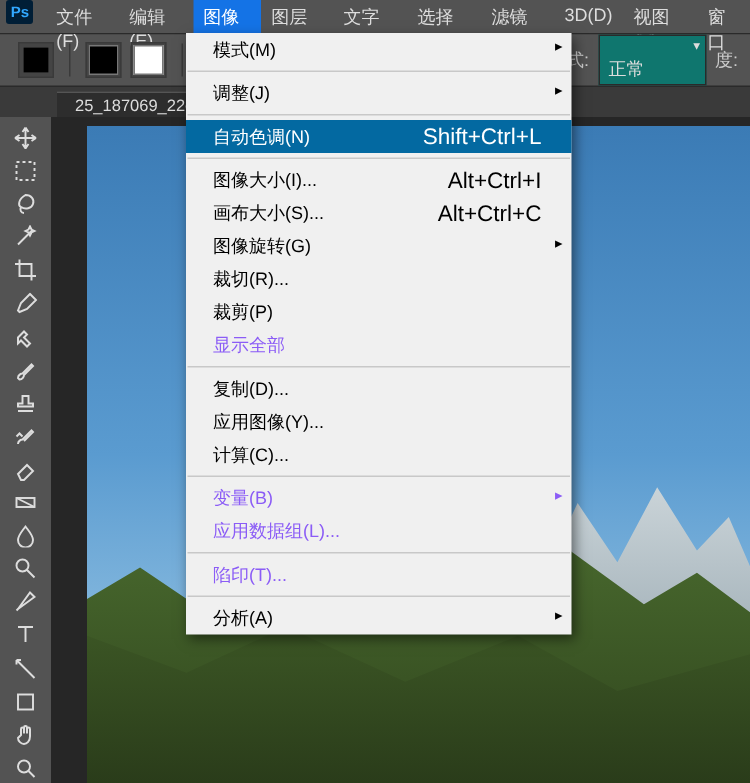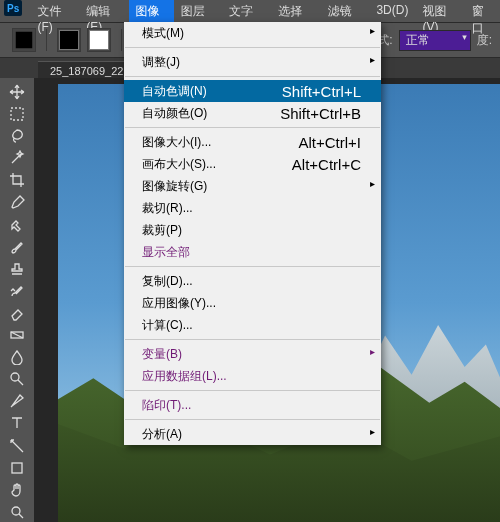--- a/index.html
+++ b/index.html
@@ -8,39 +8,39 @@
   .ps-logo{width:20px;height:16px;background:#001e36;color:#31a8ff;font-weight:bold;font-size:10px;display:flex;align-items:center;justify-content:center;border-radius:2px;margin-right:8px}
   .menubar .mi{padding:3px 7px;color:#ddd;cursor:default}
   .menubar .mi.open{background:#1473e6;color:#fff}
   .optionsbar{height:34px;background:#535353;border-bottom:1px solid #2a2a2a;display:flex;align-items:center;padding-left:12px;gap:6px}
   .ob-icon{width:22px;height:22px;border:1px solid #3a3a3a;background:#444;display:flex;align-items:center;justify-content:center}
   .ob-sep{width:1px;height:22px;background:#3a3a3a;margin:0 4px}
   .swatch{width:18px;height:18px;background:#000;border:1px solid #777}
   .swatch.white{background:#fff}
   .ob-right{margin-left:auto;display:flex;align-items:center;gap:6px;padding-right:8px}
   .ob-label{color:#ccc}
-  .ob-select{background:#4c1d95;border:1px solid #2a2a2a;color:#ddd;padding:1px 14px 1px 6px;position:relative;min-width:50px}
+  .ob-select{background:#0f766e;border:1px solid #2a2a2a;color:#ddd;padding:14px 14px 1px 6px;position:relative;min-width:50px}
   .ob-select:after{content:"▾";position:absolute;right:3px;top:1px;font-size:9px}
   .tabbar{height:22px;background:#3a3a3a;display:flex;align-items:flex-end;padding-left:38px}
   .doctab{background:#2d2d2d;color:#ddd;padding:3px 12px;font-size:11px;border-top:1px solid #555}
   .workarea{position:absolute;left:0;top:78px;right:0;bottom:0;display:flex}
   .toolbar{width:34px;background:#535353;display:flex;flex-direction:column;align-items:center;padding-top:4px;gap:2px}
   .tool{width:26px;height:22px;display:flex;align-items:center;justify-content:center;color:#ddd;position:relative}
   .tool svg{width:16px;height:16px;stroke:#ddd;fill:none;stroke-width:1.3}
   .canvas{flex:1;background:#262626;position:relative;overflow:hidden}
   .photo{position:absolute;left:24px;top:6px;right:0;bottom:0}
   .sky{position:absolute;inset:0;background:linear-gradient(#3b7bb5 0%,#5a9bd0 50%,#8abce0 80%)}
   .mtn-far{position:absolute;left:60%;right:0;top:52%;height:30%;background:linear-gradient(#cfd8dc,#9eadb5);clip-path:polygon(0 65%,12% 30%,22% 55%,35% 18%,50% 48%,65% 10%,80% 42%,92% 25%,100% 50%,100% 100%,0 100%)}
   .mtn-near{position:absolute;left:0;right:0;top:60%;bottom:0;background:linear-gradient(#4a6b2f,#3a5424 60%,#2f431d);clip-path:polygon(0 30%,8% 18%,18% 35%,28% 12%,38% 30%,50% 8%,60% 28%,72% 10%,84% 32%,92% 20%,100% 35%,100% 100%,0 100%)}
   .mtn-fore{position:absolute;left:0;right:0;bottom:0;height:28%;background:linear-gradient(#3f5b27,#2a3c1a);clip-path:polygon(0 20%,15% 40%,30% 15%,48% 45%,65% 20%,80% 50%,100% 30%,100% 100%,0 100%)}
   
   .menu{position:absolute;left:124px;top:22px;width:257px;background:#f0f0f0;color:#000;box-shadow:2px 3px 8px rgba(0,0,0,0.5);font-size:12px;z-index:100}
   .menu .row{display:flex;align-items:center;height:22px;padding:0 20px 0 18px;position:relative}
   .menu .row.sel{background:#0369a1;color:#fff}
-  .menu .row.dis{color:#701a75}
+  .menu .row.dis{color:#8b5cf6}
   .menu .row .lbl{flex:1}
   .menu .row .sc{font-size:15px}
   .menu .row .sub:after{content:"▸";position:absolute;right:6px;font-size:10px}
   .menu hr{border:none;border-top:1px solid #c8c8c8;margin:3px 1px}
 </style>
 </head>
 <body>
 <div id="app">
 
 <div class="menubar">
@@ -216,24 +216,20 @@
       </div>
       <hr>
       <div class="row">
         <span class="lbl sub">调整(J)</span>
       </div>
       <hr>
       <div class="row sel">
         <span class="lbl">自动色调(N)</span>
         <span class="sc">Shift+Ctrl+L</span>
       </div>
-      <div class="row">
-        <span class="lbl">自动颜色(O)</span>
-        <span class="sc">Shift+Ctrl+B</span>
-      </div>
       <hr>
       <div class="row">
         <span class="lbl">图像大小(I)...</span>
         <span class="sc">Alt+Ctrl+I</span>
       </div>
       <div class="row">
         <span class="lbl">画布大小(S)...</span>
         <span class="sc">Alt+Ctrl+C</span>
       </div>
       <div class="row">

